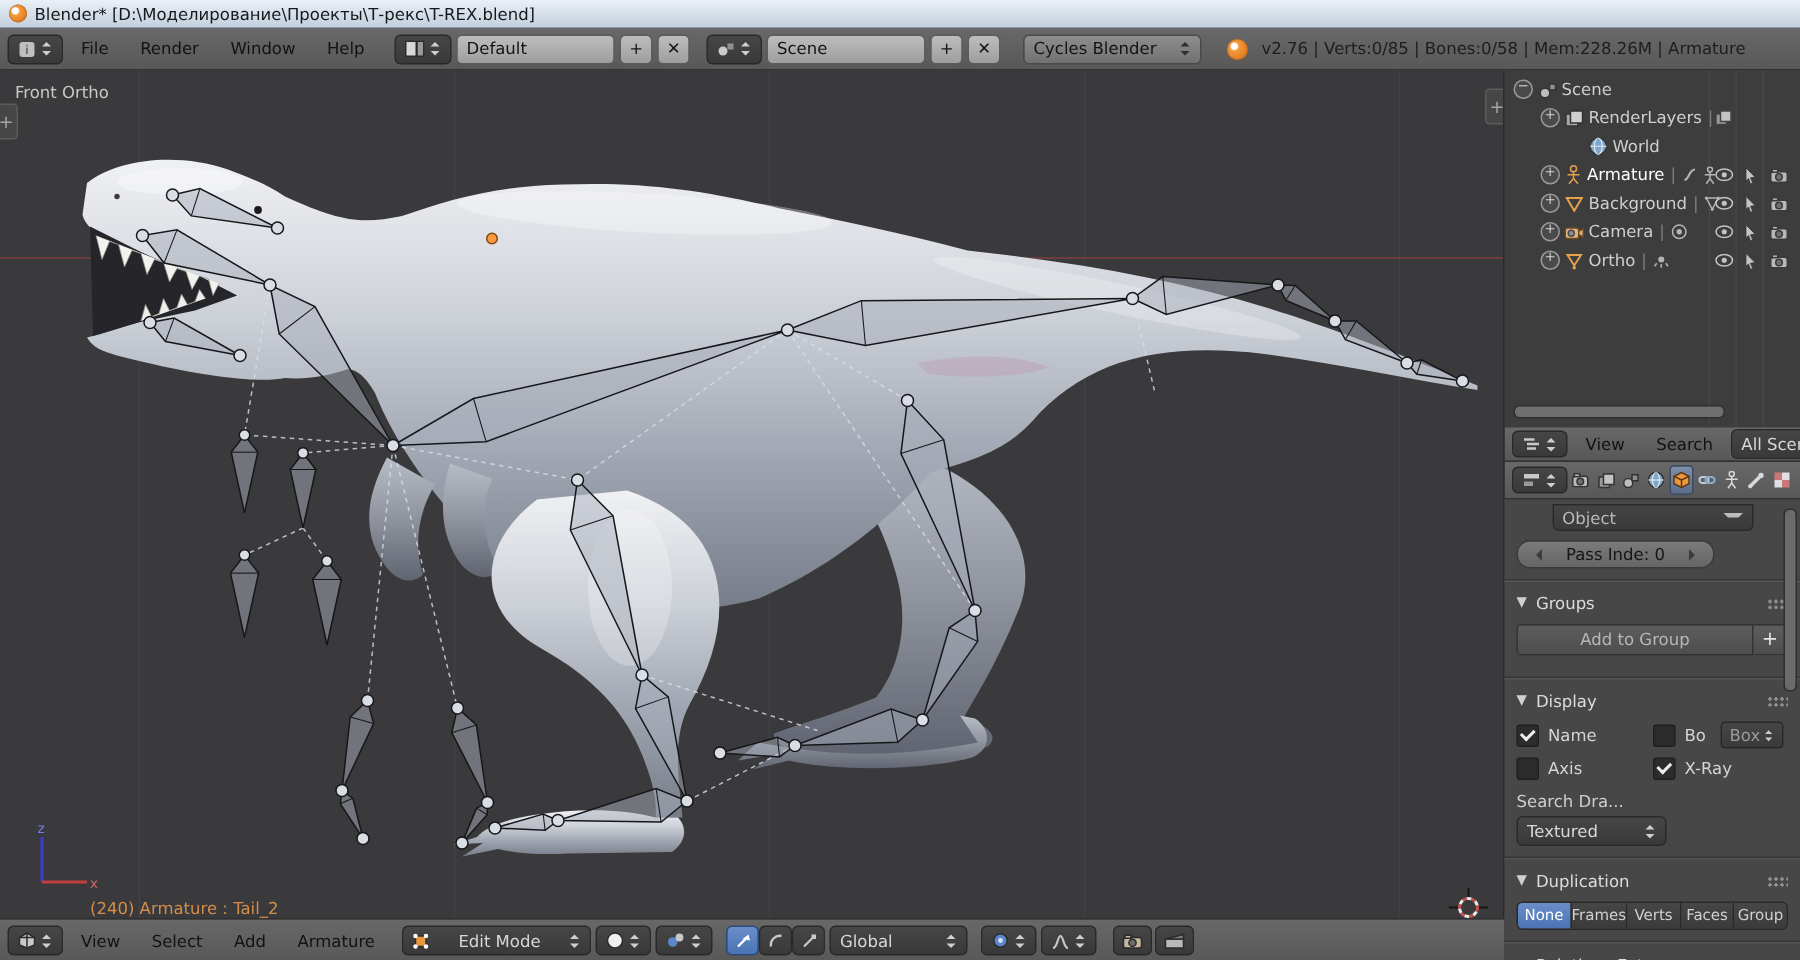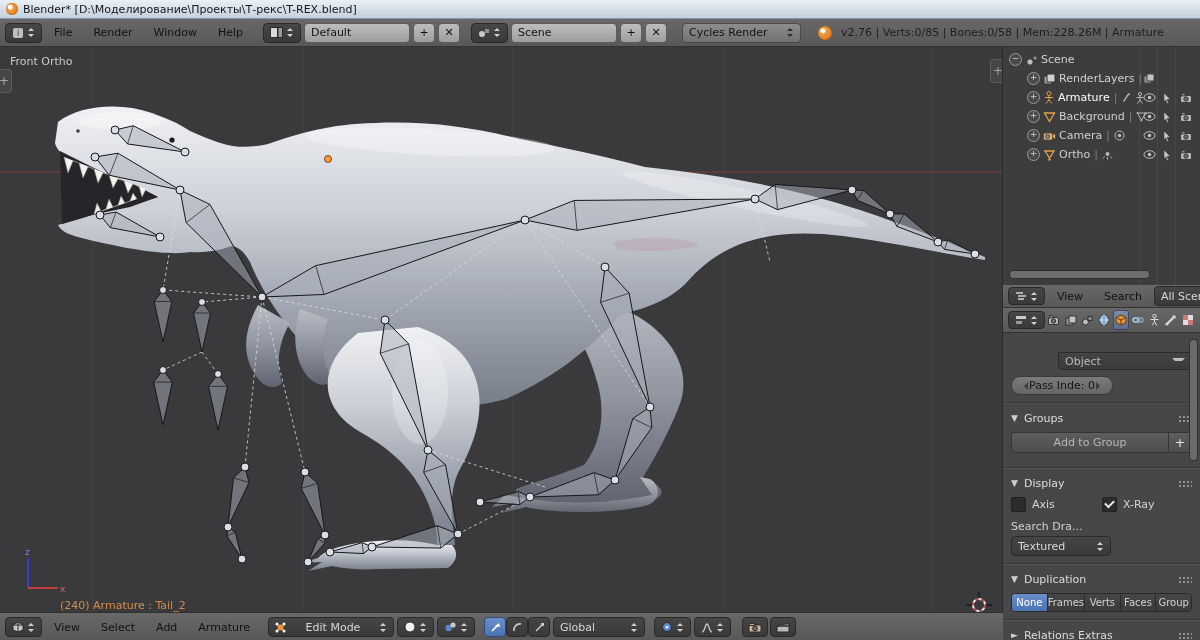--- a/index.html
+++ b/index.html
@@ -53,25 +53,25 @@
   .pipe{color:#7e7e7e;margin:0 1px}
   .ocell{position:absolute;width:18px;height:19px;display:flex;align-items:center;justify-content:center}
   .c1{right:42px}.c2{right:24px}.c3{right:5px}
   .oscroll{position:absolute;left:6px;right:50px;bottom:6px;height:7px;border-radius:4px;
     background:#6e6e6e;border:1px solid #2f2f2f}
   .outhead{height:22px}
   .propshead{height:24px;gap:2px}
   .ptab{width:18px;height:18px;display:flex;align-items:center;justify-content:center;border-radius:3px}
   .ptab.active{background:linear-gradient(#7e8ea8,#5c6d8c);border:1px solid #3d4a63}
   .props{flex:1;background:#474747;position:relative;padding:3px 8px 0 8px;overflow:hidden}
-  .ctxwrap{display:flex;justify-content:flex-end;margin:16px 0 6px 0}
+  .ctxwrap{display:flex;justify-content:center;margin:0 0 6px 0}
   .ctx{width:120px;height:16px;display:flex;align-items:center;justify-content:space-between;
     padding:0 6px;background:linear-gradient(#444,#3a3a3a);border:1px solid #2a2a2a;
     border-radius:0 0 4px 4px;color:#b9b9b9}
-  .pill{display:inline-flex;align-items:center;gap:1px;height:17px;padding:0 8px;border-radius:9px;
+  .pill{display:inline-flex;align-items:center;gap:16px;height:17px;padding:0 8px;border-radius:9px;
     background:linear-gradient(#7b7b7b,#656565);border:1px solid #3a3a3a;color:#161616}
   .pill .tri{border:4px solid transparent}
   .tri.l{border-right-color:#3c3c3c}.tri.r{border-left-color:#3c3c3c}
   .sep{height:0;border-top:1px solid #363636;border-bottom:1px solid #545454;margin:7px -8px 6px}
   .phead{display:flex;align-items:center;gap:6px;color:#dcdcdc;height:16px}
   .phead .grip{margin-left:auto;width:14px;height:7px;
     background-image:radial-gradient(#909090 1px,transparent 1.3px);background-size:4px 4px}
   .caret{font-size:9px;color:#cfcfcf}
   .addgroup{display:flex;gap:0;margin:6px 0 14px}
   .addbtn{flex:1;height:19px;display:flex;align-items:center;justify-content:center;
@@ -140,21 +140,21 @@
         <rect x="7" y="2" width="4" height="4" fill="#8f8f8f"></rect>
     </svg>
       <span class="ud"></span>
   </span>
   <span class="wbtn wlight" style="width:92px">
       <span>Scene</span>
     </span>
   <span class="wbtn wlight sq">+</span>
   <span class="wbtn wlight sq">✕</span>
   <span class="wbtn wmid" style="width:105px;margin-left:12px;justify-content:space-between">
-    <span>Cycles Render</span>
+    <span>Cycles Blender</span>
       <span class="ud dk"></span>
   </span>
   <span class="blender-logo" style="width:14px;height:14px;margin-left:14px"></span>
   <span class="stats">v2.76 | Verts:0/85 | Bones:0/58 | Mem:228.26M | Armature</span>
 </div>
 
 <div class="main">
 
   <div class="vpcol">
     <div class="viewport">
@@ -448,20 +448,29 @@
         <span class="lbl">RenderLayers</span>
         <span class="pipe">|</span>
         <span class="ocell c1">
             <svg width="12" height="12">
               <rect x="1" y="3" width="7" height="7" fill="#9a9a9a" stroke="#444"></rect>
               <rect x="4" y="1" width="7" height="7" fill="#c4c4c4" stroke="#444"></rect>
             </svg>
           </span>
       </div>
 
+      <div class="orow" style="padding-left:40px">
+        <span class="exp none"></span>
+        <svg width="13" height="13">
+            <circle cx="6.5" cy="6.5" r="5.5" fill="#7fa6c8" stroke="#333"></circle>
+            <ellipse cx="6.5" cy="6.5" rx="2.6" ry="5.5" fill="none" stroke="#dfe9f2" stroke-width="0.8"></ellipse>
+            <line x1="1" y1="6.5" x2="12" y2="6.5" stroke="#dfe9f2" stroke-width="0.8"></line>
+          </svg>
+        <span class="lbl">World</span>
+      </div>
 
       <div class="orow sel" style="padding-left:24px">
         <span class="exp">+</span>
         <svg width="12" height="13">
             <circle cx="6" cy="2.5" r="2" fill="none" stroke="#e8a04a"></circle>
             <line x1="6" y1="4.5" x2="6" y2="9" stroke="#e8a04a"></line>
             <line x1="2" y1="6.5" x2="10" y2="6.5" stroke="#e8a04a"></line>
             <line x1="6" y1="9" x2="3" y2="12.5" stroke="#e8a04a"></line>
             <line x1="6" y1="9" x2="9" y2="12.5" stroke="#e8a04a"></line>
           </svg>
@@ -712,20 +721,30 @@
         <span class="plusbtn">+</span>
       </div>
 
       <div class="sep"></div>
       <div class="phead">
         <span class="caret">▼</span>
           <span>Display</span>
           <span class="grip"></span>
       </div>
       <div class="ckrow">
+        <span class="ck on"></span>
+        <span class="cklbl">Name</span>
+        <span class="ck" style="margin-left:18px"></span>
+        <span class="cklbl" style="width:24px">Bo</span>
+        <span class="minidd">
+            <span>Box</span>
+            <span class="ud" style="transform:scale(.8)"></span>
+          </span>
+      </div>
+      <div class="ckrow">
         <span class="ck"></span>
         <span class="cklbl">Axis</span>
         <span class="ck on" style="margin-left:18px"></span>
         <span class="cklbl">X-Ray</span>
       </div>
       <div class="plbl">Search Dra...</div>
       <span class="wbtn" style="width:86px;justify-content:space-between">
         <span>Textured</span>
           <span class="ud"></span>
       </span>

